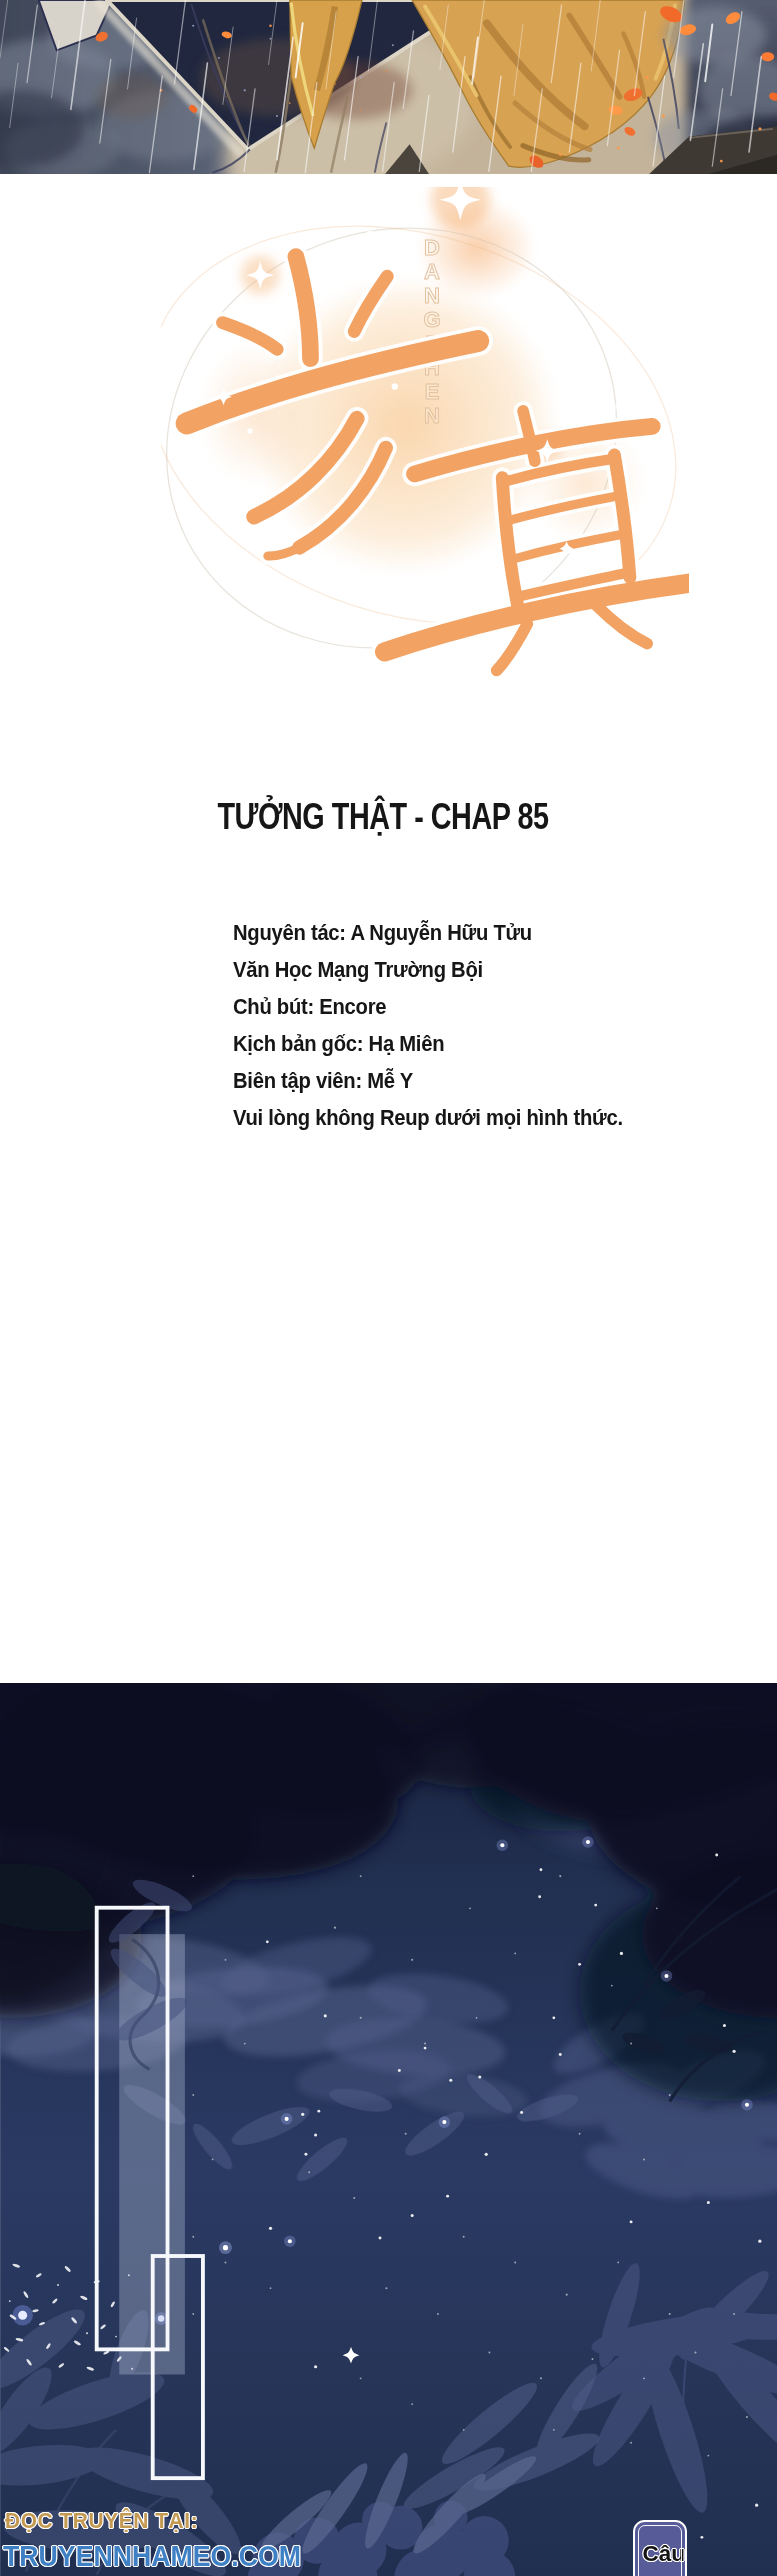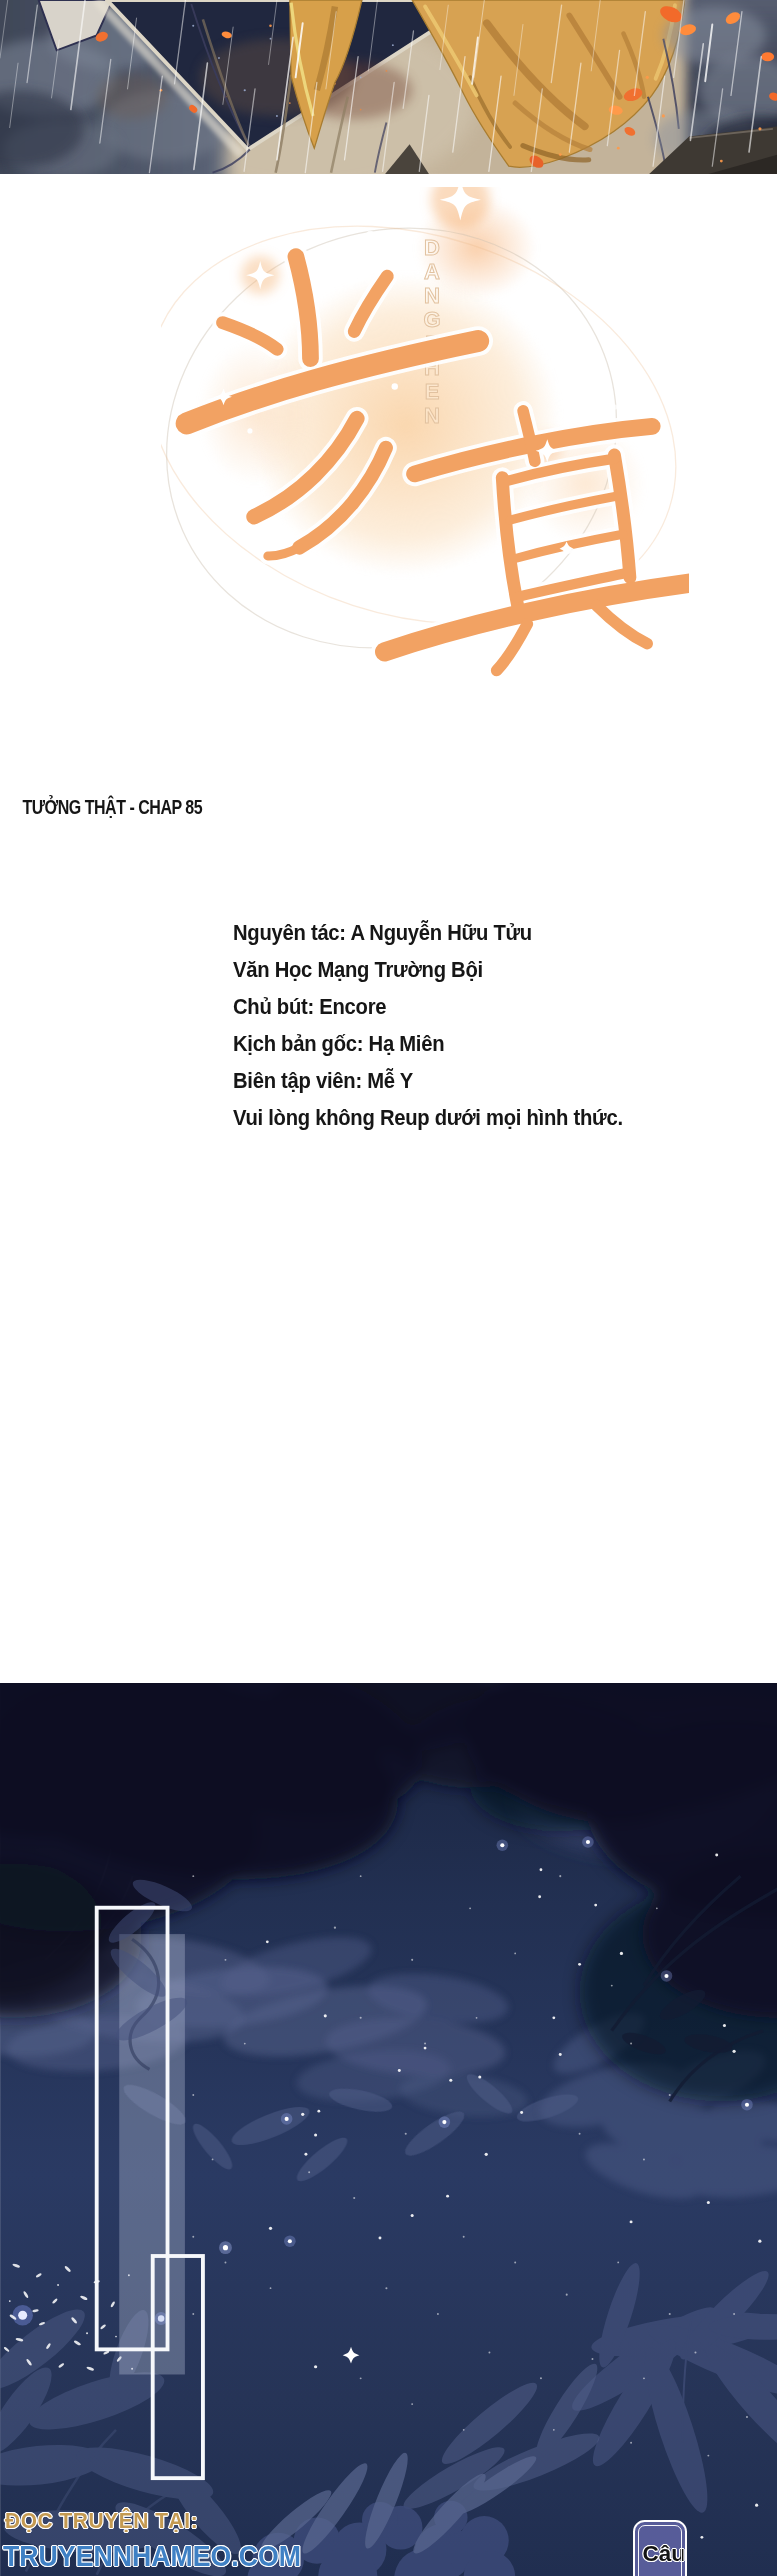--- a/index.html
+++ b/index.html
@@ -21,22 +21,22 @@
   .g3 { left:16px; top:126px; width:155px; height:200px;
         background:radial-gradient(closest-side, rgba(250,205,160,.45), rgba(255,255,255,0) 72%); }
   .g4 { left:341px; top:213px; width:167px; height:167px;
         background:radial-gradient(closest-side, rgba(250,206,160,.45), rgba(255,255,255,0) 72%); }
   .logo-wrap svg { position:absolute; left:0; top:0; }
   .romanized { position:absolute; left:258px; top:49px; width:26px; font-size:22px; line-height:24px;
                font-weight:700; letter-spacing:0; word-break:break-all; text-align:center;
                color:rgba(255,250,243,.25); -webkit-text-stroke:1px #e2c2a0; z-index:1; }
 
   
-  .chapter-title { position:absolute; left:0; top:796px; width:766px; text-align:left;
-                   font-size:20px; font-weight:700; color:#161616; letter-spacing:-0.6px; }
+  .chapter-title { position:absolute; left:0; top:796px; width:766px; text-align:center;
+                   font-size:36px; font-weight:700; color:#161616; letter-spacing:-0.6px; }
   .chapter-title span { display:inline-block; transform:scaleX(.8); white-space:nowrap; }
   .credits { position:absolute; left:233px; top:914px; transform:scaleX(.92); transform-origin:left top; }
   .credit-line { font-size:22px; font-weight:700; color:#161616; line-height:37px;
                  letter-spacing:-0.3px; white-space:nowrap; }
 
   
   .panel-night { position:absolute; left:0; top:1683px; width:778px; height:915px; overflow:hidden; }
   .panel-night > svg { position:absolute; left:0; top:0; }
 
   .wm { position:absolute; font-weight:700; white-space:nowrap; z-index:5;

